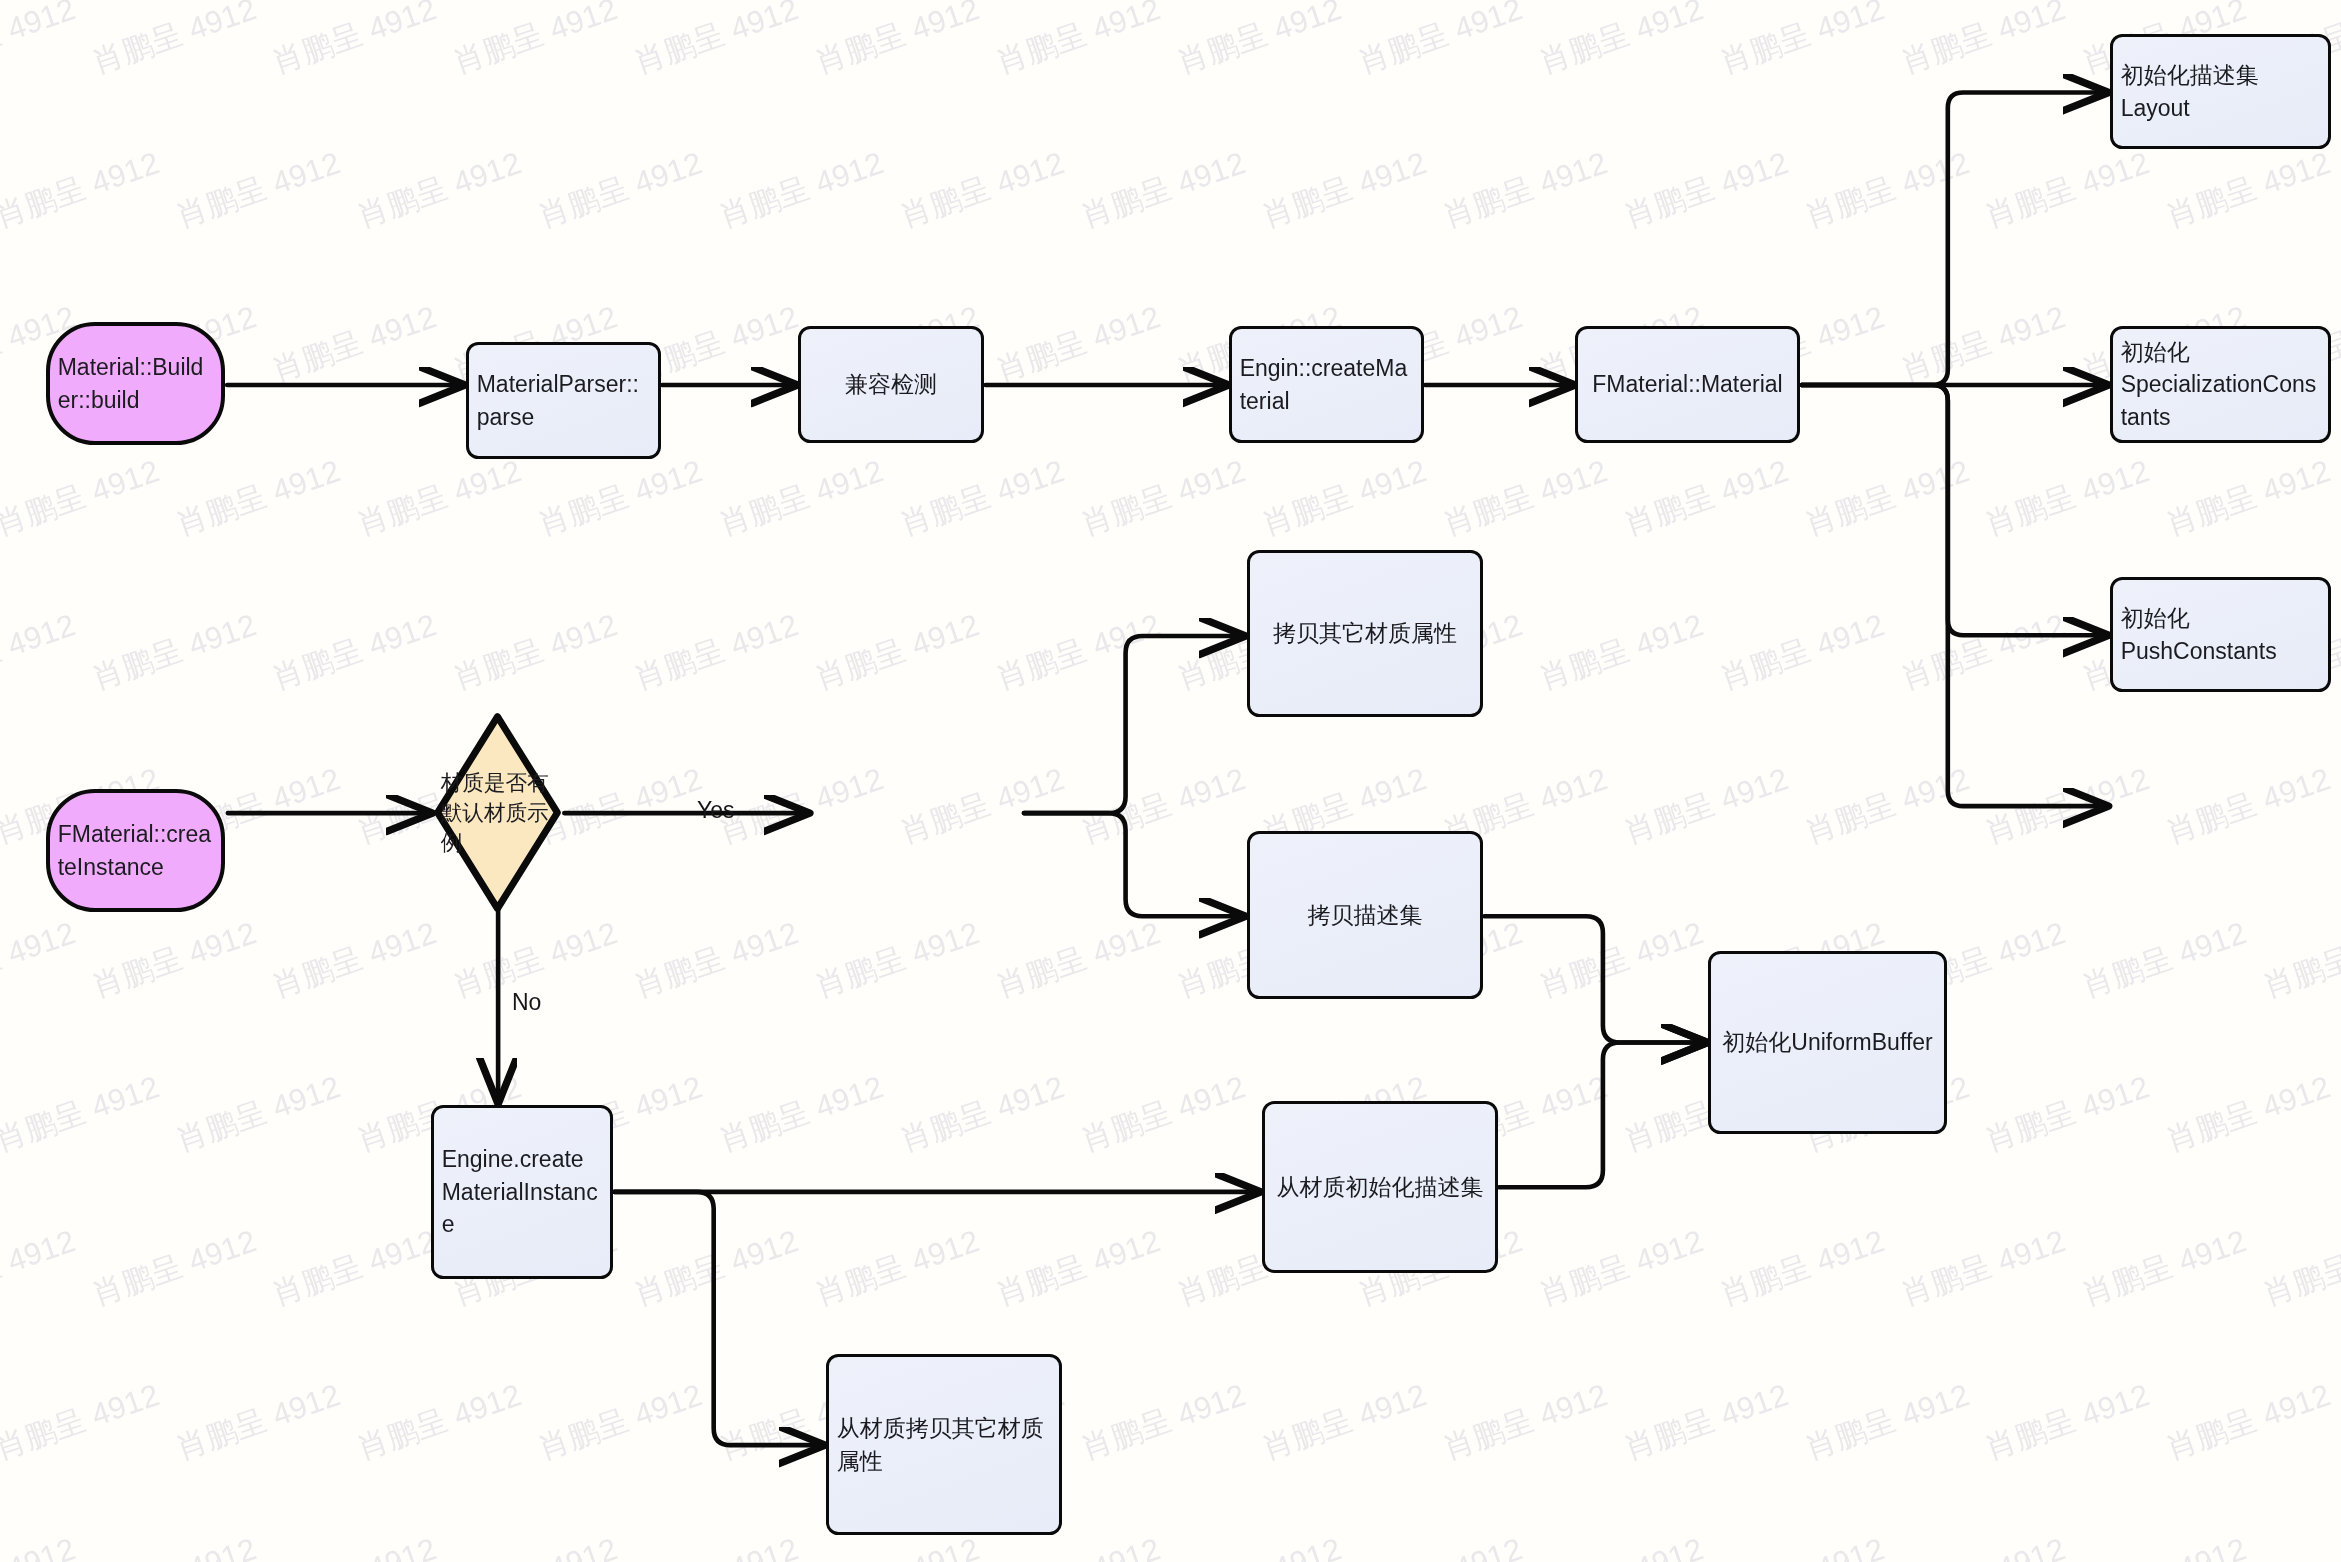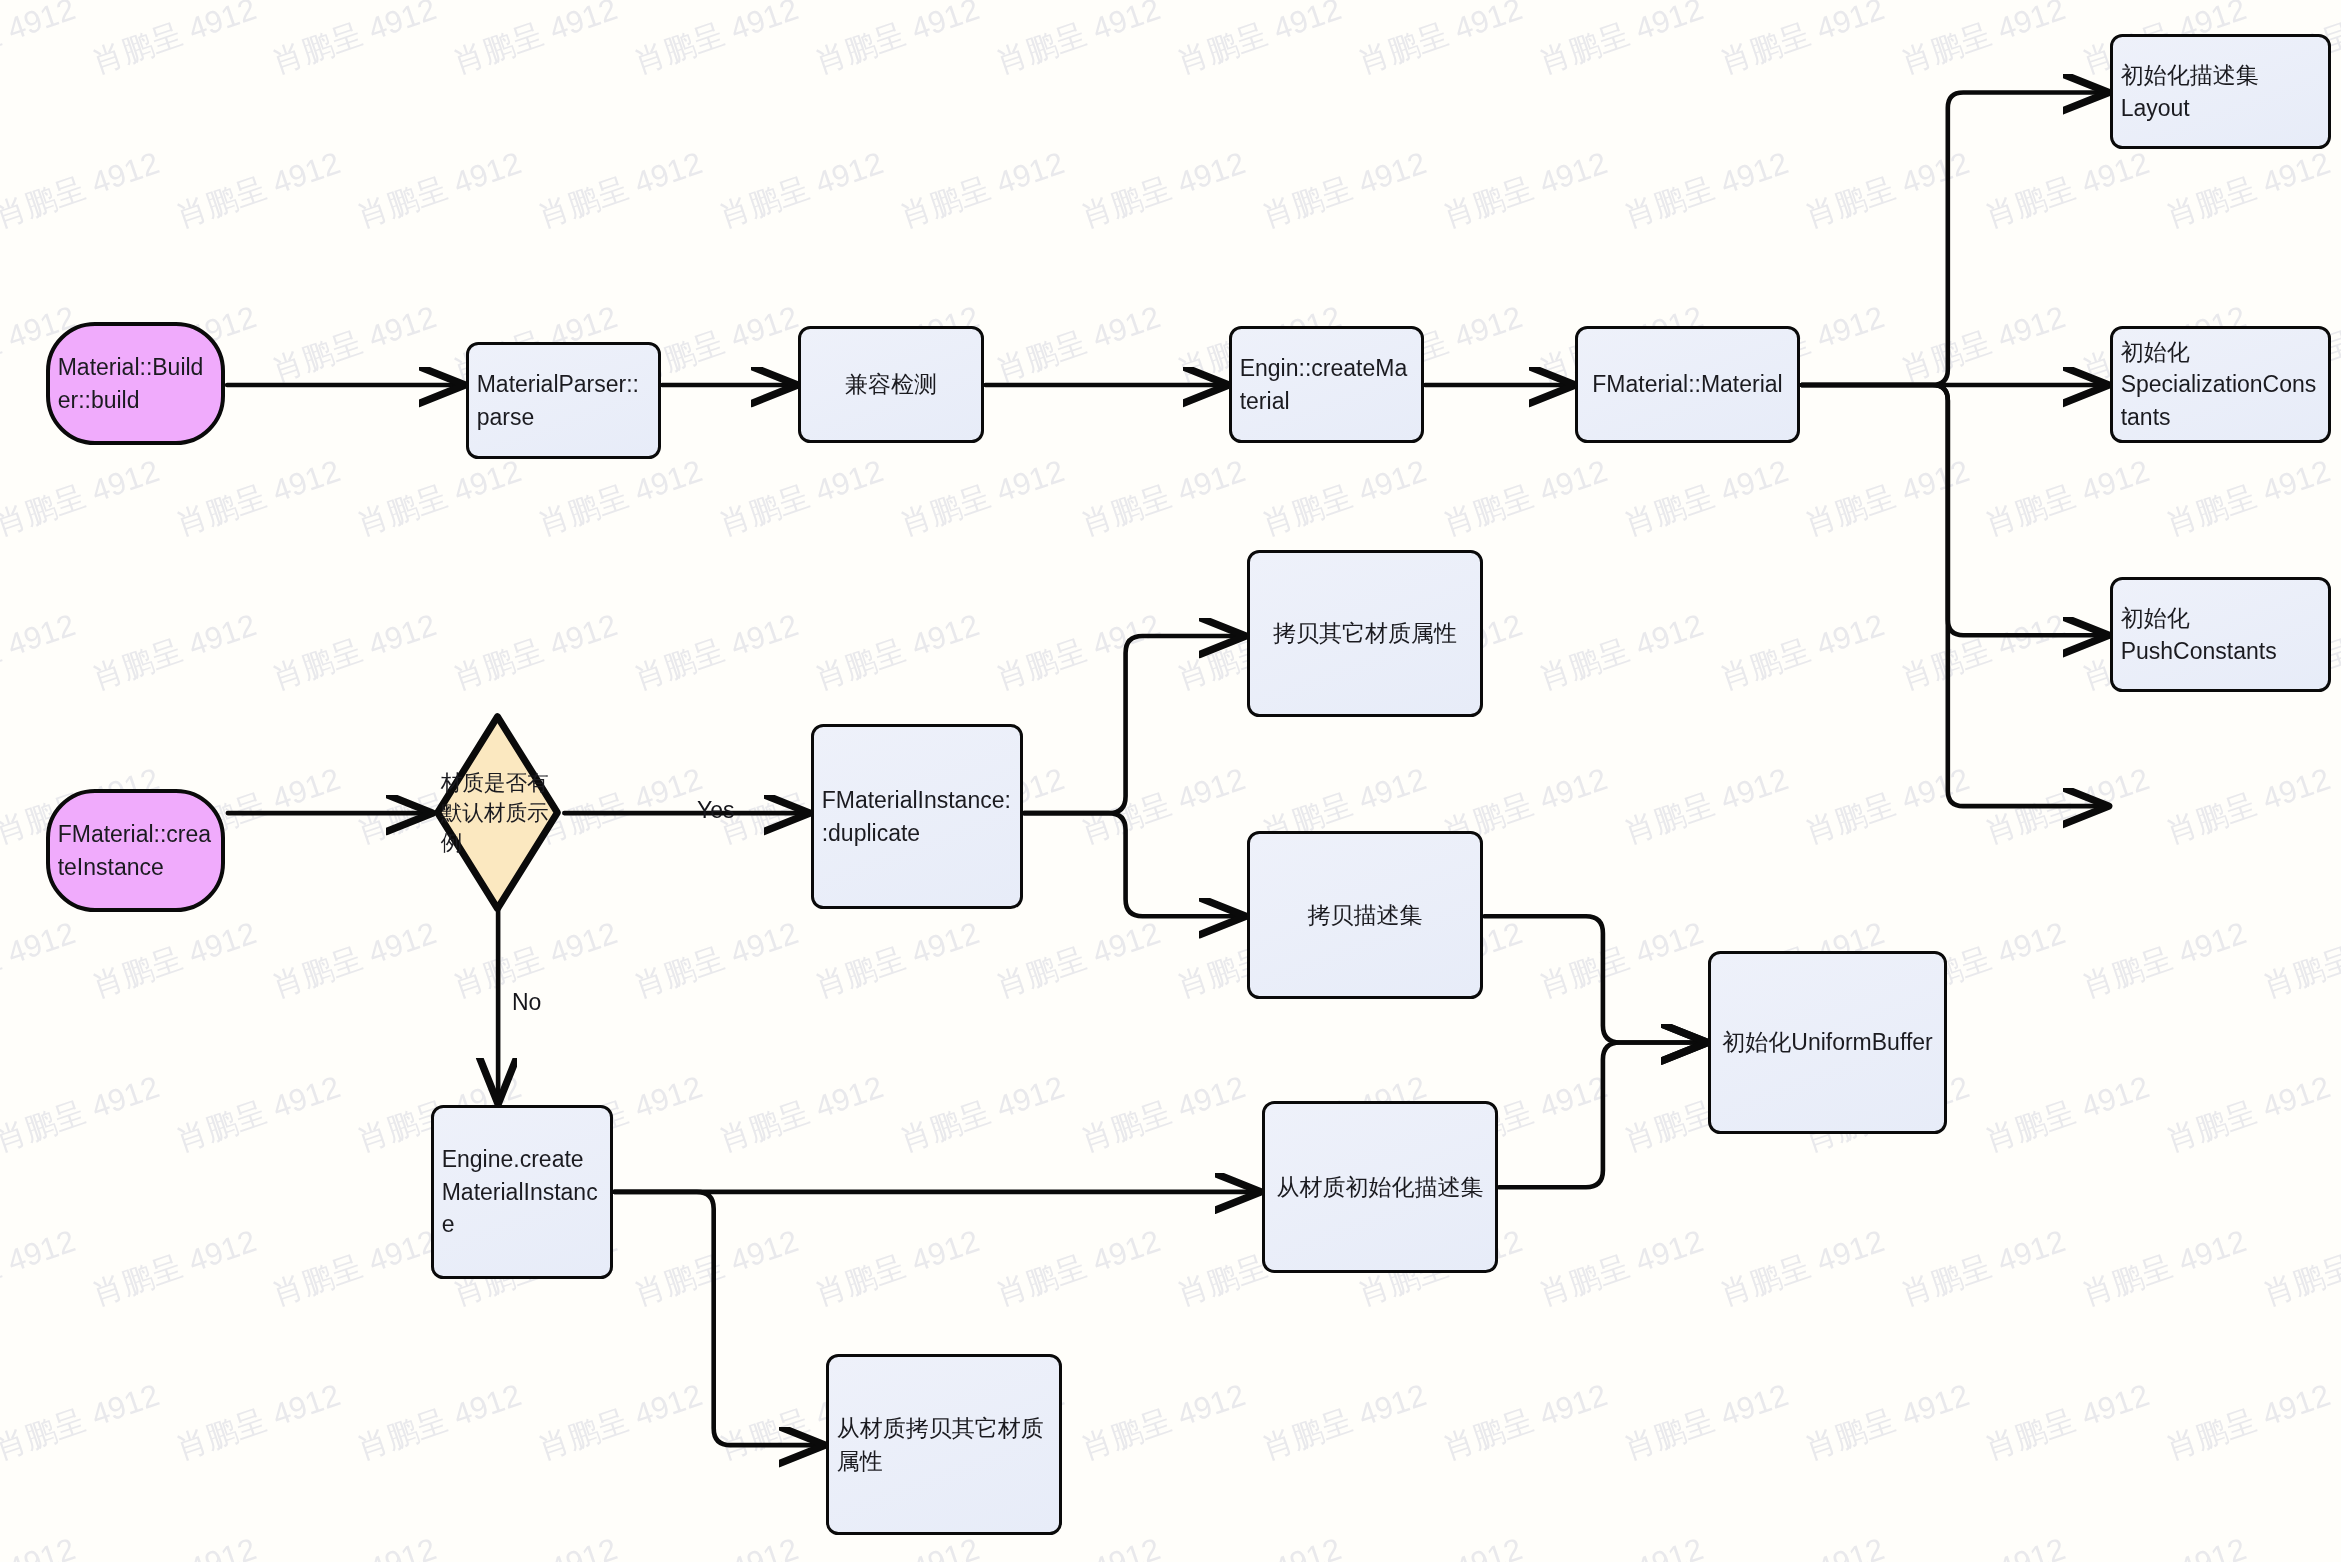--- a/index.html
+++ b/index.html
@@ -310,23 +310,20 @@
     <span>FMaterial::createInstance</span>
   </div>
 
   <div class="node n-decision" style="left:433px;top:712px;width:129px;height:202px;">
     <svg class="dia-shape" viewBox="0 0 168 262" preserveAspectRatio="none">
       <polygon points="84,6 162,131 84,256 6,131" fill="#fbe8c0" stroke="#0a0a0a" stroke-width="9" stroke-linejoin="round"></polygon>
     </svg>
     <span class="dia-label">材质是否有默认材质示例</span>
   </div>
 
-  <div class="node n-process" style="left:811px;top:724px;width:212px;height:185px;">
-    <span>FMaterialInstance::duplicate</span>
-  </div>
 
   <div class="node n-process" style="left:1247px;top:550px;width:236px;height:167px;">
     <span>拷贝其它材质属性</span>
   </div>
 
   <div class="node n-process" style="left:1247px;top:831px;width:236px;height:168px;">
     <span>拷贝描述集</span>
   </div>
 
   <div class="node n-process" style="left:1708px;top:951px;width:239px;height:183px;">

